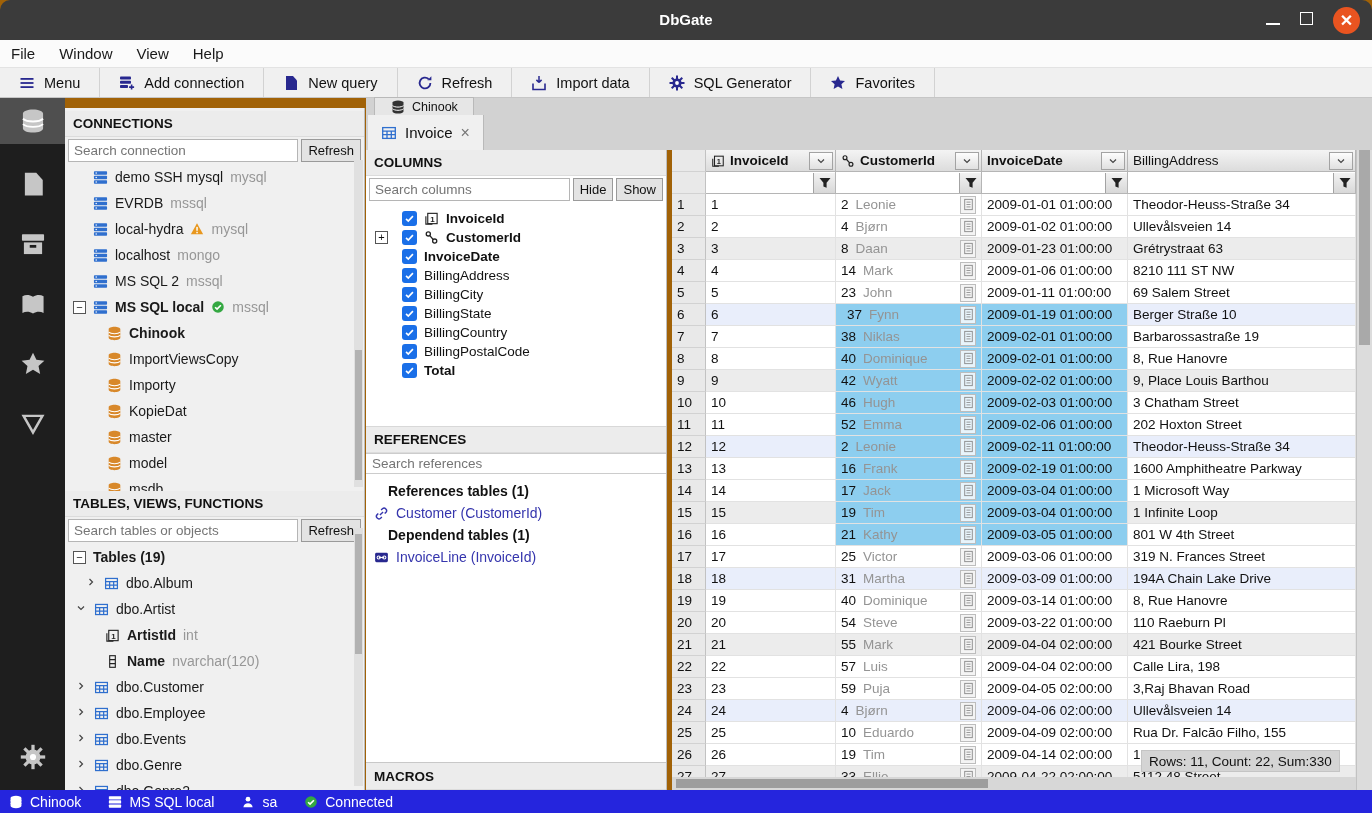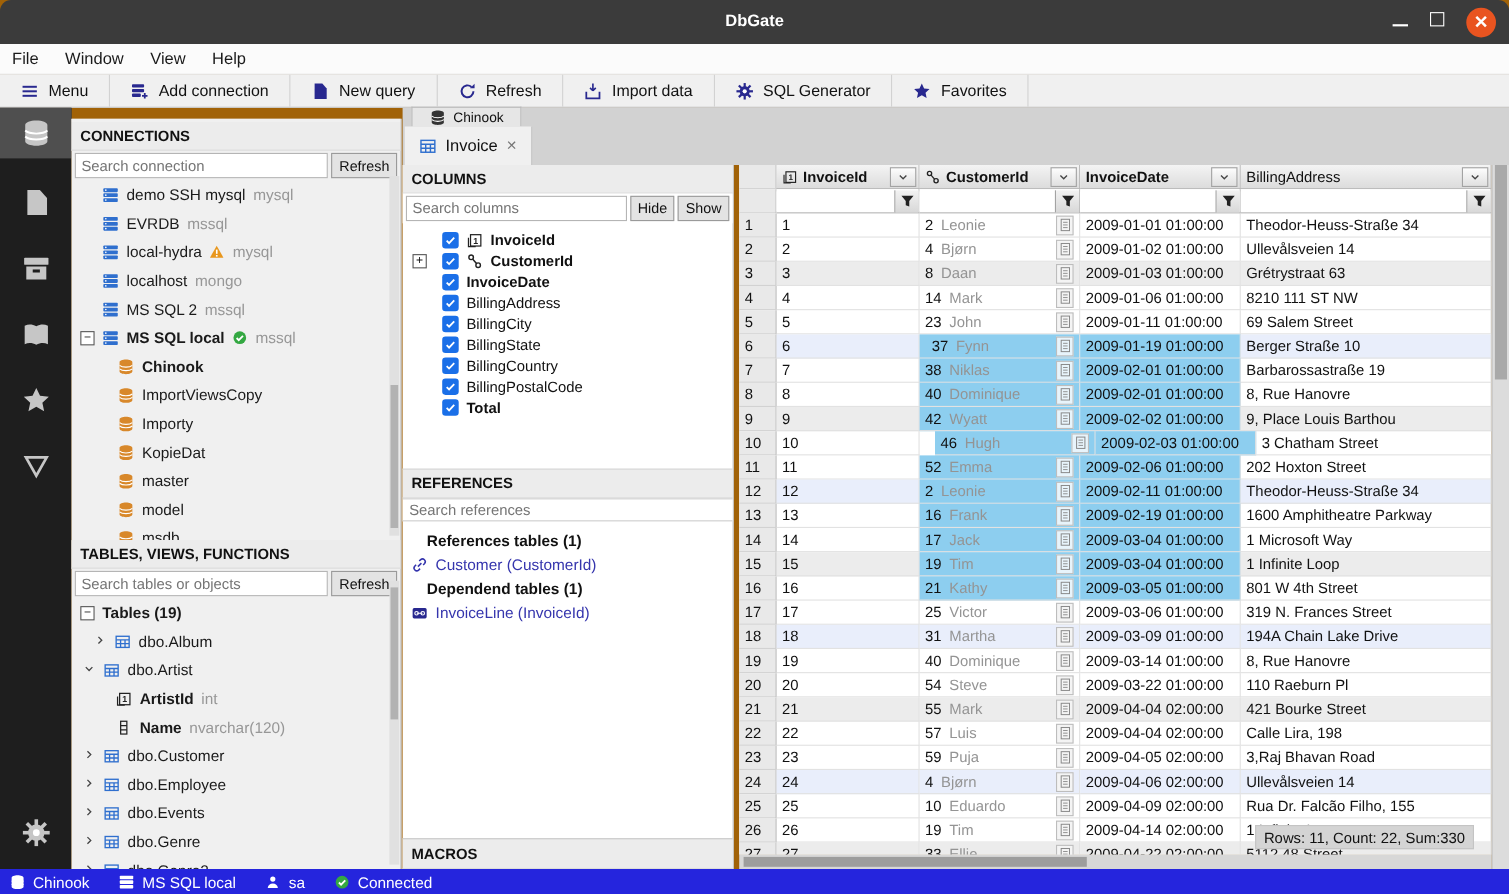--- a/index.html
+++ b/index.html
@@ -866,21 +866,21 @@
         <div class="gc" style="width: 146px;">
           <span>8</span>
           <span class="cname">Daan</span>
           <span class="docbtn">
             <svg width="11" height="13" viewBox="0 0 16 18" fill="none">
               <rect x="2.5" y="1.5" width="11" height="15" stroke="#888" stroke-width="1.3"></rect>
               <path d="M5 5.5h6M5 9h6M5 12.5h6" stroke="#888" stroke-width="1.2"></path>
             </svg>
           </span>
         </div>
-        <div class="gc" style="width: 146px;">2009-01-03 01:00:00</div>
+        <div class="gc" style="width: 146px;">2009-01-23 01:00:00</div>
         <div class="gc" style="width: 228px;">Grétrystraat 63</div>
       </div>
       <div class="g-row gr">
         <div class="rn">4</div>
         <div class="gc" style="width: 130px;">4</div>
         <div class="gc" style="width: 146px;">
           <span>14</span>
           <span class="cname">Mark</span>
           <span class="docbtn">
             <svg width="11" height="13" viewBox="0 0 16 18" fill="none">
@@ -968,21 +968,21 @@
               <path d="M5 5.5h6M5 9h6M5 12.5h6" stroke="#888" stroke-width="1.2"></path>
             </svg>
           </span>
         </div>
         <div class="gc sel" style="width: 146px;">2009-02-02 01:00:00</div>
         <div class="gc" style="width: 228px;">9, Place Louis Barthou</div>
       </div>
       <div class="g-row gr">
         <div class="rn">10</div>
         <div class="gc" style="width: 130px;">10</div>
-        <div class="gc sel" style="width: 146px; margin-left: 14px;">
+        <div class="gc sel" style="width: 146px;">
           <span>46</span>
           <span class="cname">Hugh</span>
           <span class="docbtn">
             <svg width="11" height="13" viewBox="0 0 16 18" fill="none">
               <rect x="2.5" y="1.5" width="11" height="15" stroke="#888" stroke-width="1.3"></rect>
               <path d="M5 5.5h6M5 9h6M5 12.5h6" stroke="#888" stroke-width="1.2"></path>
             </svg>
           </span>
         </div>
         <div class="gc sel" style="width: 146px;">2009-02-03 01:00:00</div>

